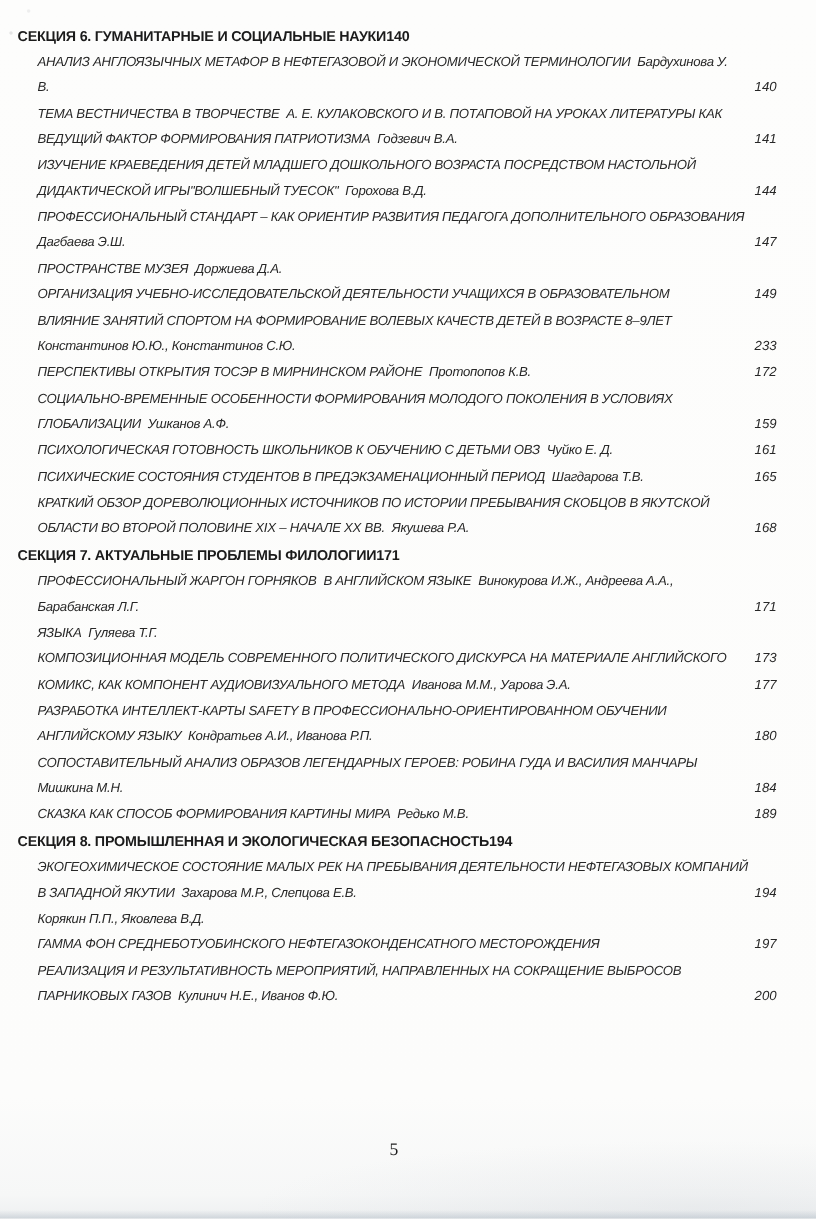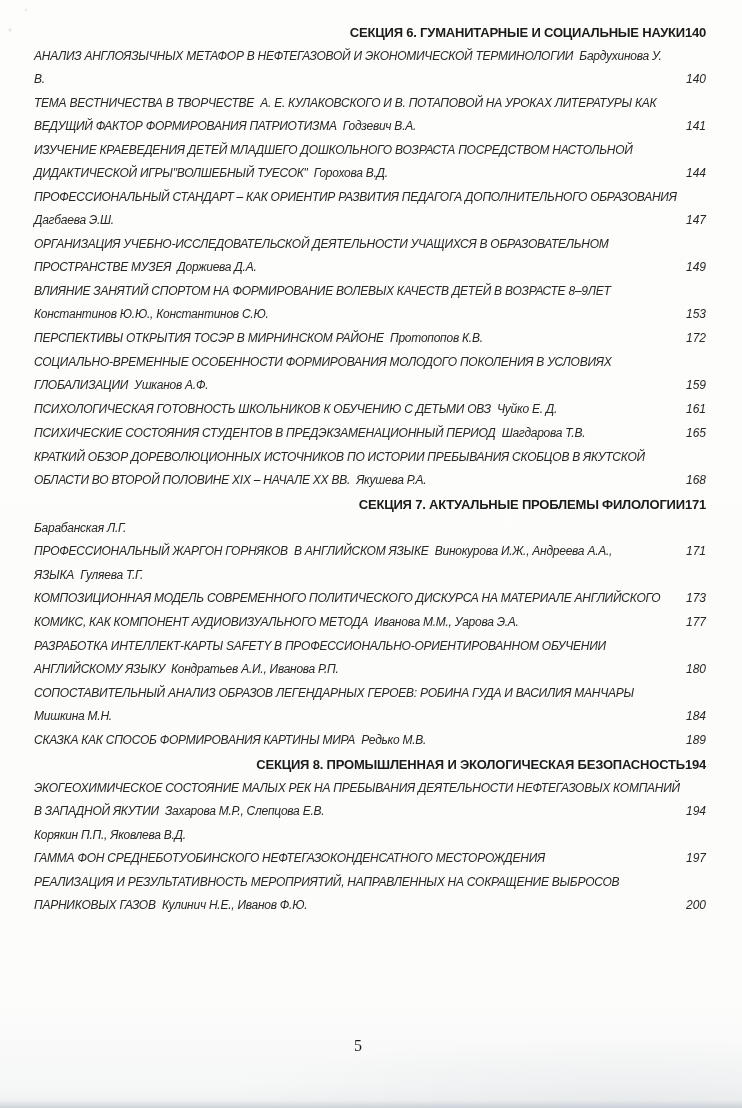--- a/index.html
+++ b/index.html
@@ -33,21 +33,21 @@
     position: absolute;
     top: 0; left: 0;
     width: 742px;
     box-sizing: border-box;
     padding: 21px 36px 0 16px;
   }
   .section { }
   .section + .section { margin-top: 0; }
   .section-header {
     display: flex;
-    justify-content: flex-end;
+    justify-content: flex-start;
     align-items: baseline;
     font-weight: bold;
     font-size: 13px;
     line-height: 23px;
     letter-spacing: -0.2px;
     color: #1b1b1b;
     margin-bottom: 1px;
   }
   .section-title { white-space: pre; }
   .section-page { font-weight: bold; }
@@ -119,31 +119,31 @@
           </div>
           <div class="entry">
             <div class="entry-lines">
               <div class="toc-line">ПРОФЕССИОНАЛЬНЫЙ СТАНДАРТ – КАК ОРИЕНТИР РАЗВИТИЯ ПЕДАГОГА ДОПОЛНИТЕЛЬНОГО ОБРАЗОВАНИЯ</div>
               <div class="toc-line">Дагбаева Э.Ш.</div>
             </div>
             <div class="entry-page">147</div>
           </div>
           <div class="entry">
             <div class="entry-lines">
+              <div class="toc-line">ПРОСТРАНСТВЕ МУЗЕЯ  Доржиева Д.А.</div>
               <div class="toc-line">ОРГАНИЗАЦИЯ УЧЕБНО-ИССЛЕДОВАТЕЛЬСКОЙ ДЕЯТЕЛЬНОСТИ УЧАЩИХСЯ В ОБРАЗОВАТЕЛЬНОМ</div>
-              <div class="toc-line">ПРОСТРАНСТВЕ МУЗЕЯ  Доржиева Д.А.</div>
             </div>
             <div class="entry-page">149</div>
           </div>
           <div class="entry">
             <div class="entry-lines">
               <div class="toc-line">ВЛИЯНИЕ ЗАНЯТИЙ СПОРТОМ НА ФОРМИРОВАНИЕ ВОЛЕВЫХ КАЧЕСТВ ДЕТЕЙ В ВОЗРАСТЕ 8–9ЛЕТ</div>
               <div class="toc-line">Константинов Ю.Ю., Константинов С.Ю.</div>
             </div>
-            <div class="entry-page">153</div>
+            <div class="entry-page">233</div>
           </div>
           <div class="entry">
             <div class="entry-lines">
               <div class="toc-line">ПЕРСПЕКТИВЫ ОТКРЫТИЯ ТОСЭР В МИРНИНСКОМ РАЙОНЕ  Протопопов К.В.</div>
             </div>
             <div class="entry-page">172</div>
           </div>
           <div class="entry">
             <div class="entry-lines">
               <div class="toc-line">СОЦИАЛЬНО-ВРЕМЕННЫЕ ОСОБЕННОСТИ ФОРМИРОВАНИЯ МОЛОДОГО ПОКОЛЕНИЯ В УСЛОВИЯХ</div>
@@ -173,22 +173,22 @@
         </div>
       </div>
       <div class="section">
         <div class="section-header">
           <div class="section-title">СЕКЦИЯ 7. АКТУАЛЬНЫЕ ПРОБЛЕМЫ ФИЛОЛОГИИ</div>
           <div class="section-page">171</div>
         </div>
         <div class="entries">
           <div class="entry">
             <div class="entry-lines">
+              <div class="toc-line">ПРОФЕССИОНАЛЬНЫЙ ЖАРГОН ГОРНЯКОВ  В АНГЛИЙСКОМ ЯЗЫКЕ  Винокурова И.Ж., Андреева А.А.,</div>
               <div class="toc-line">Барабанская Л.Г.</div>
-              <div class="toc-line">ПРОФЕССИОНАЛЬНЫЙ ЖАРГОН ГОРНЯКОВ  В АНГЛИЙСКОМ ЯЗЫКЕ  Винокурова И.Ж., Андреева А.А.,</div>
             </div>
             <div class="entry-page">171</div>
           </div>
           <div class="entry">
             <div class="entry-lines">
               <div class="toc-line">ЯЗЫКА  Гуляева Т.Г.</div>
               <div class="toc-line">КОМПОЗИЦИОННАЯ МОДЕЛЬ СОВРЕМЕННОГО ПОЛИТИЧЕСКОГО ДИСКУРСА НА МАТЕРИАЛЕ АНГЛИЙСКОГО</div>
             </div>
             <div class="entry-page">173</div>
           </div>

